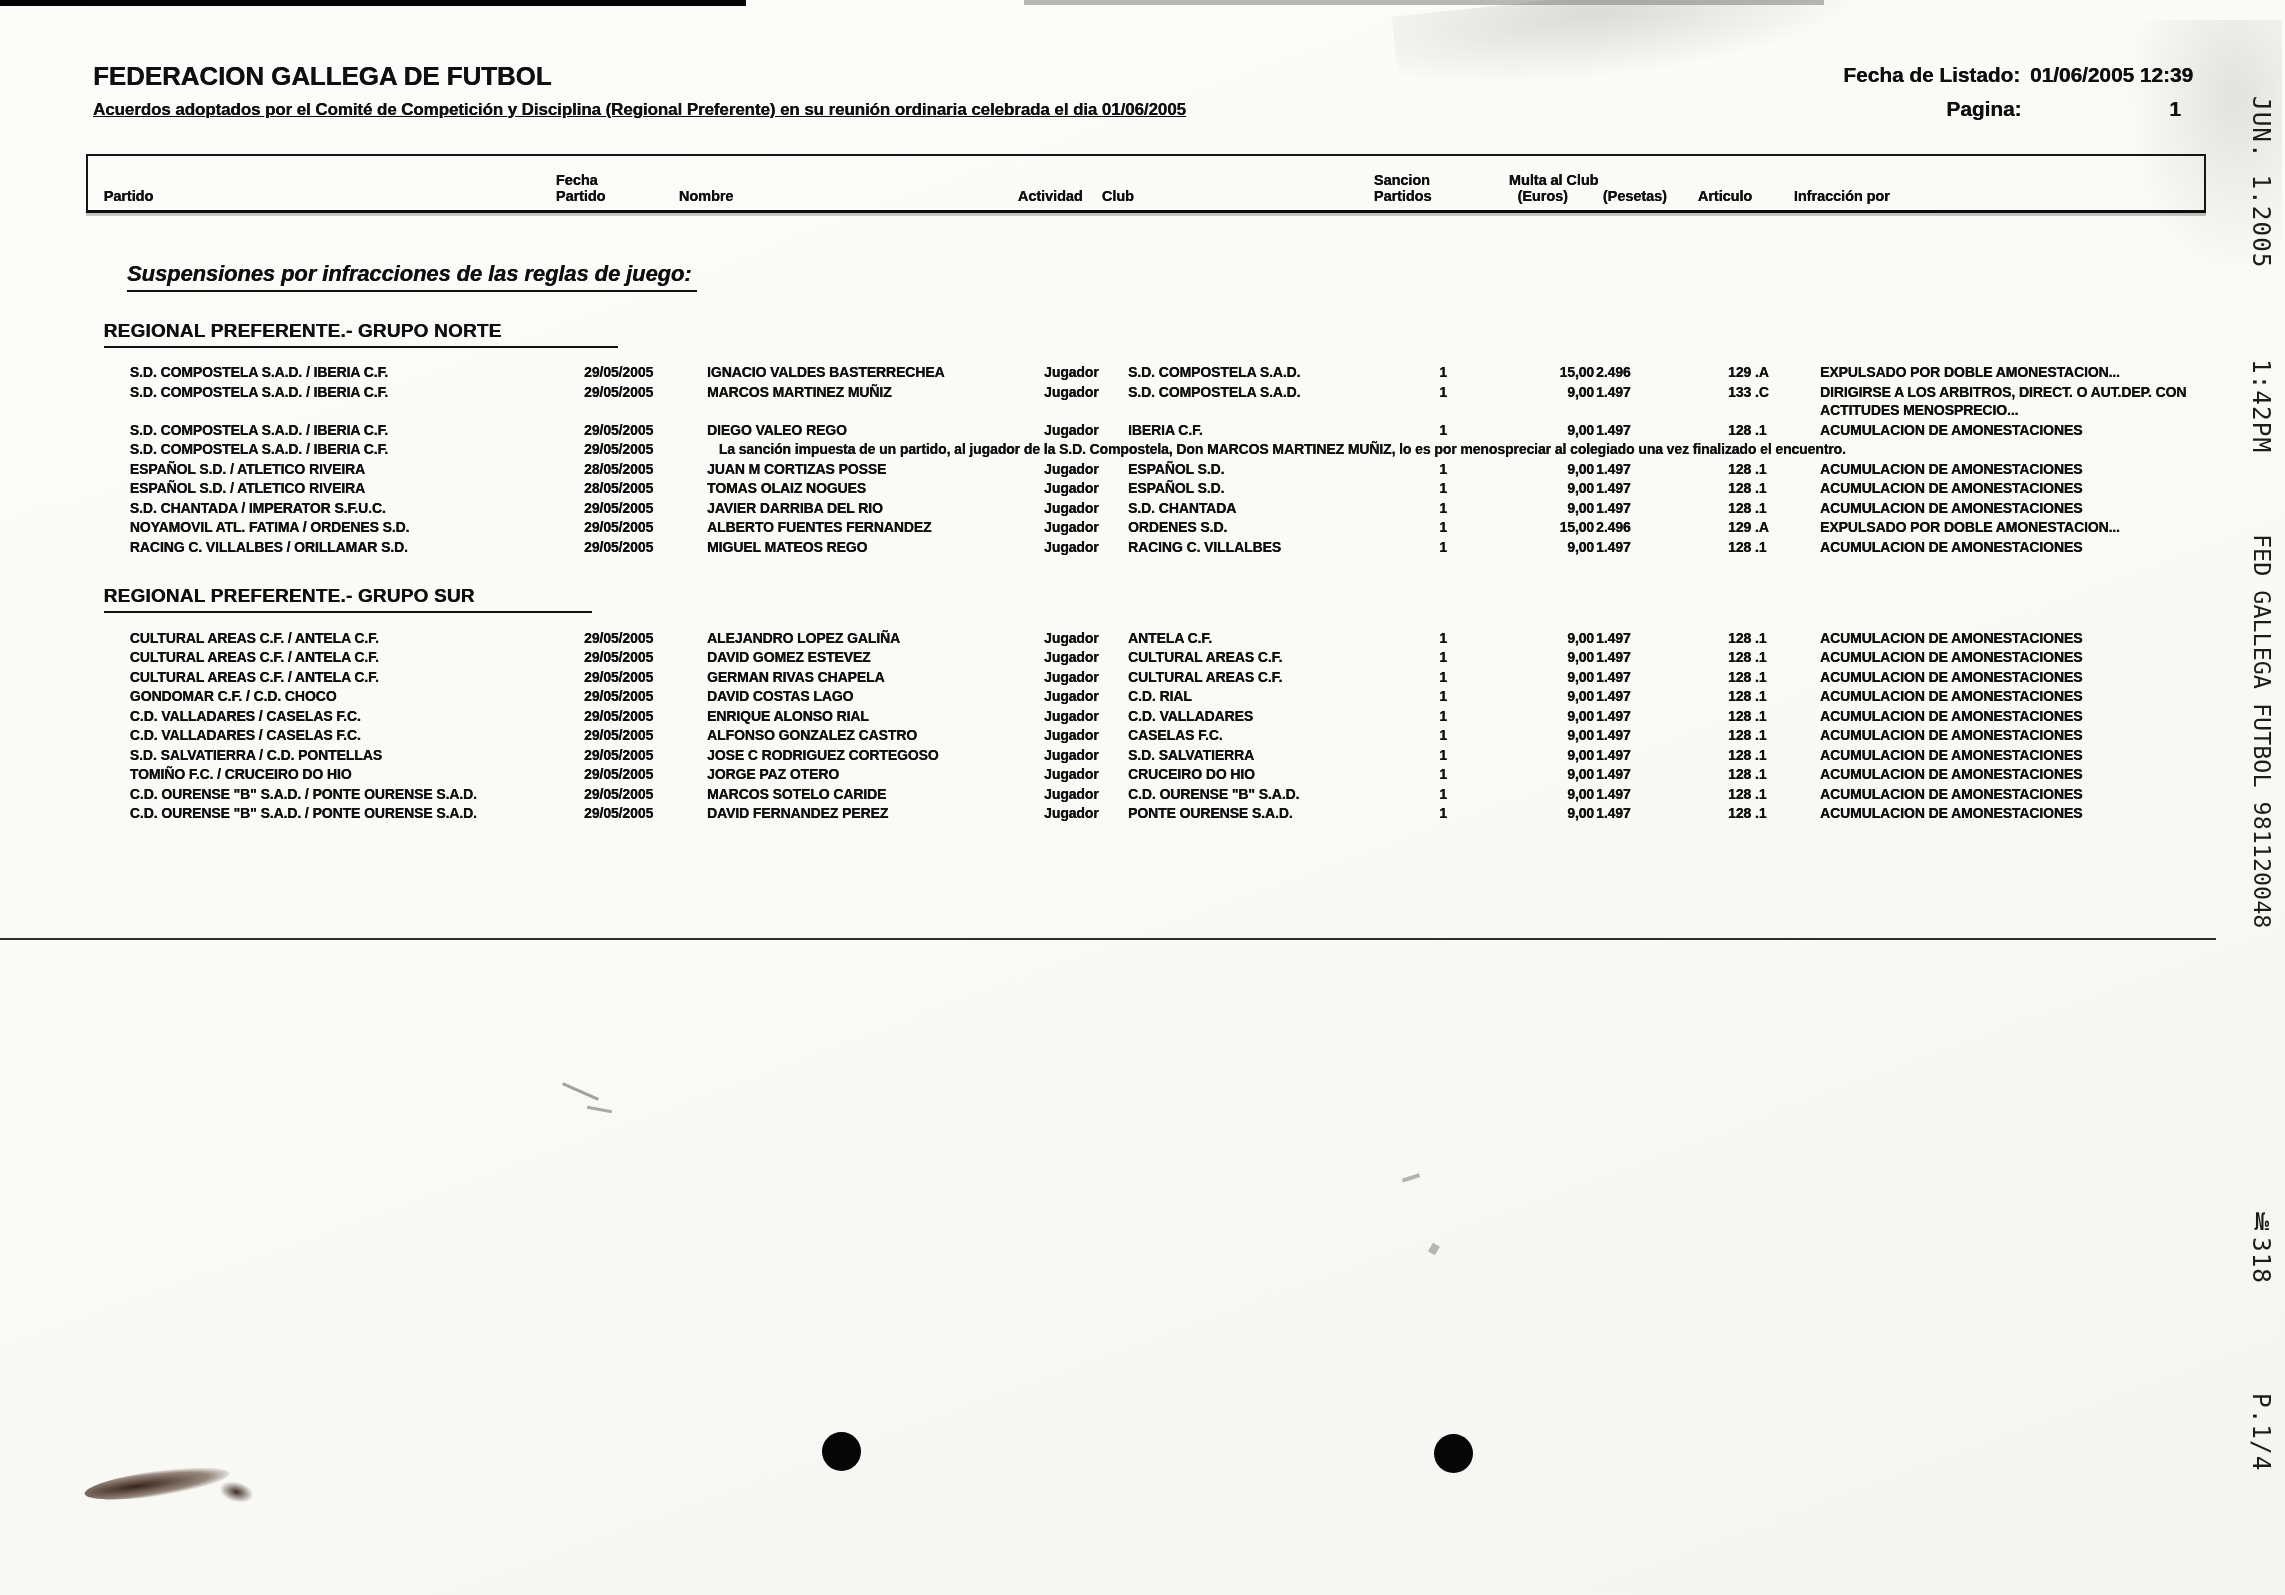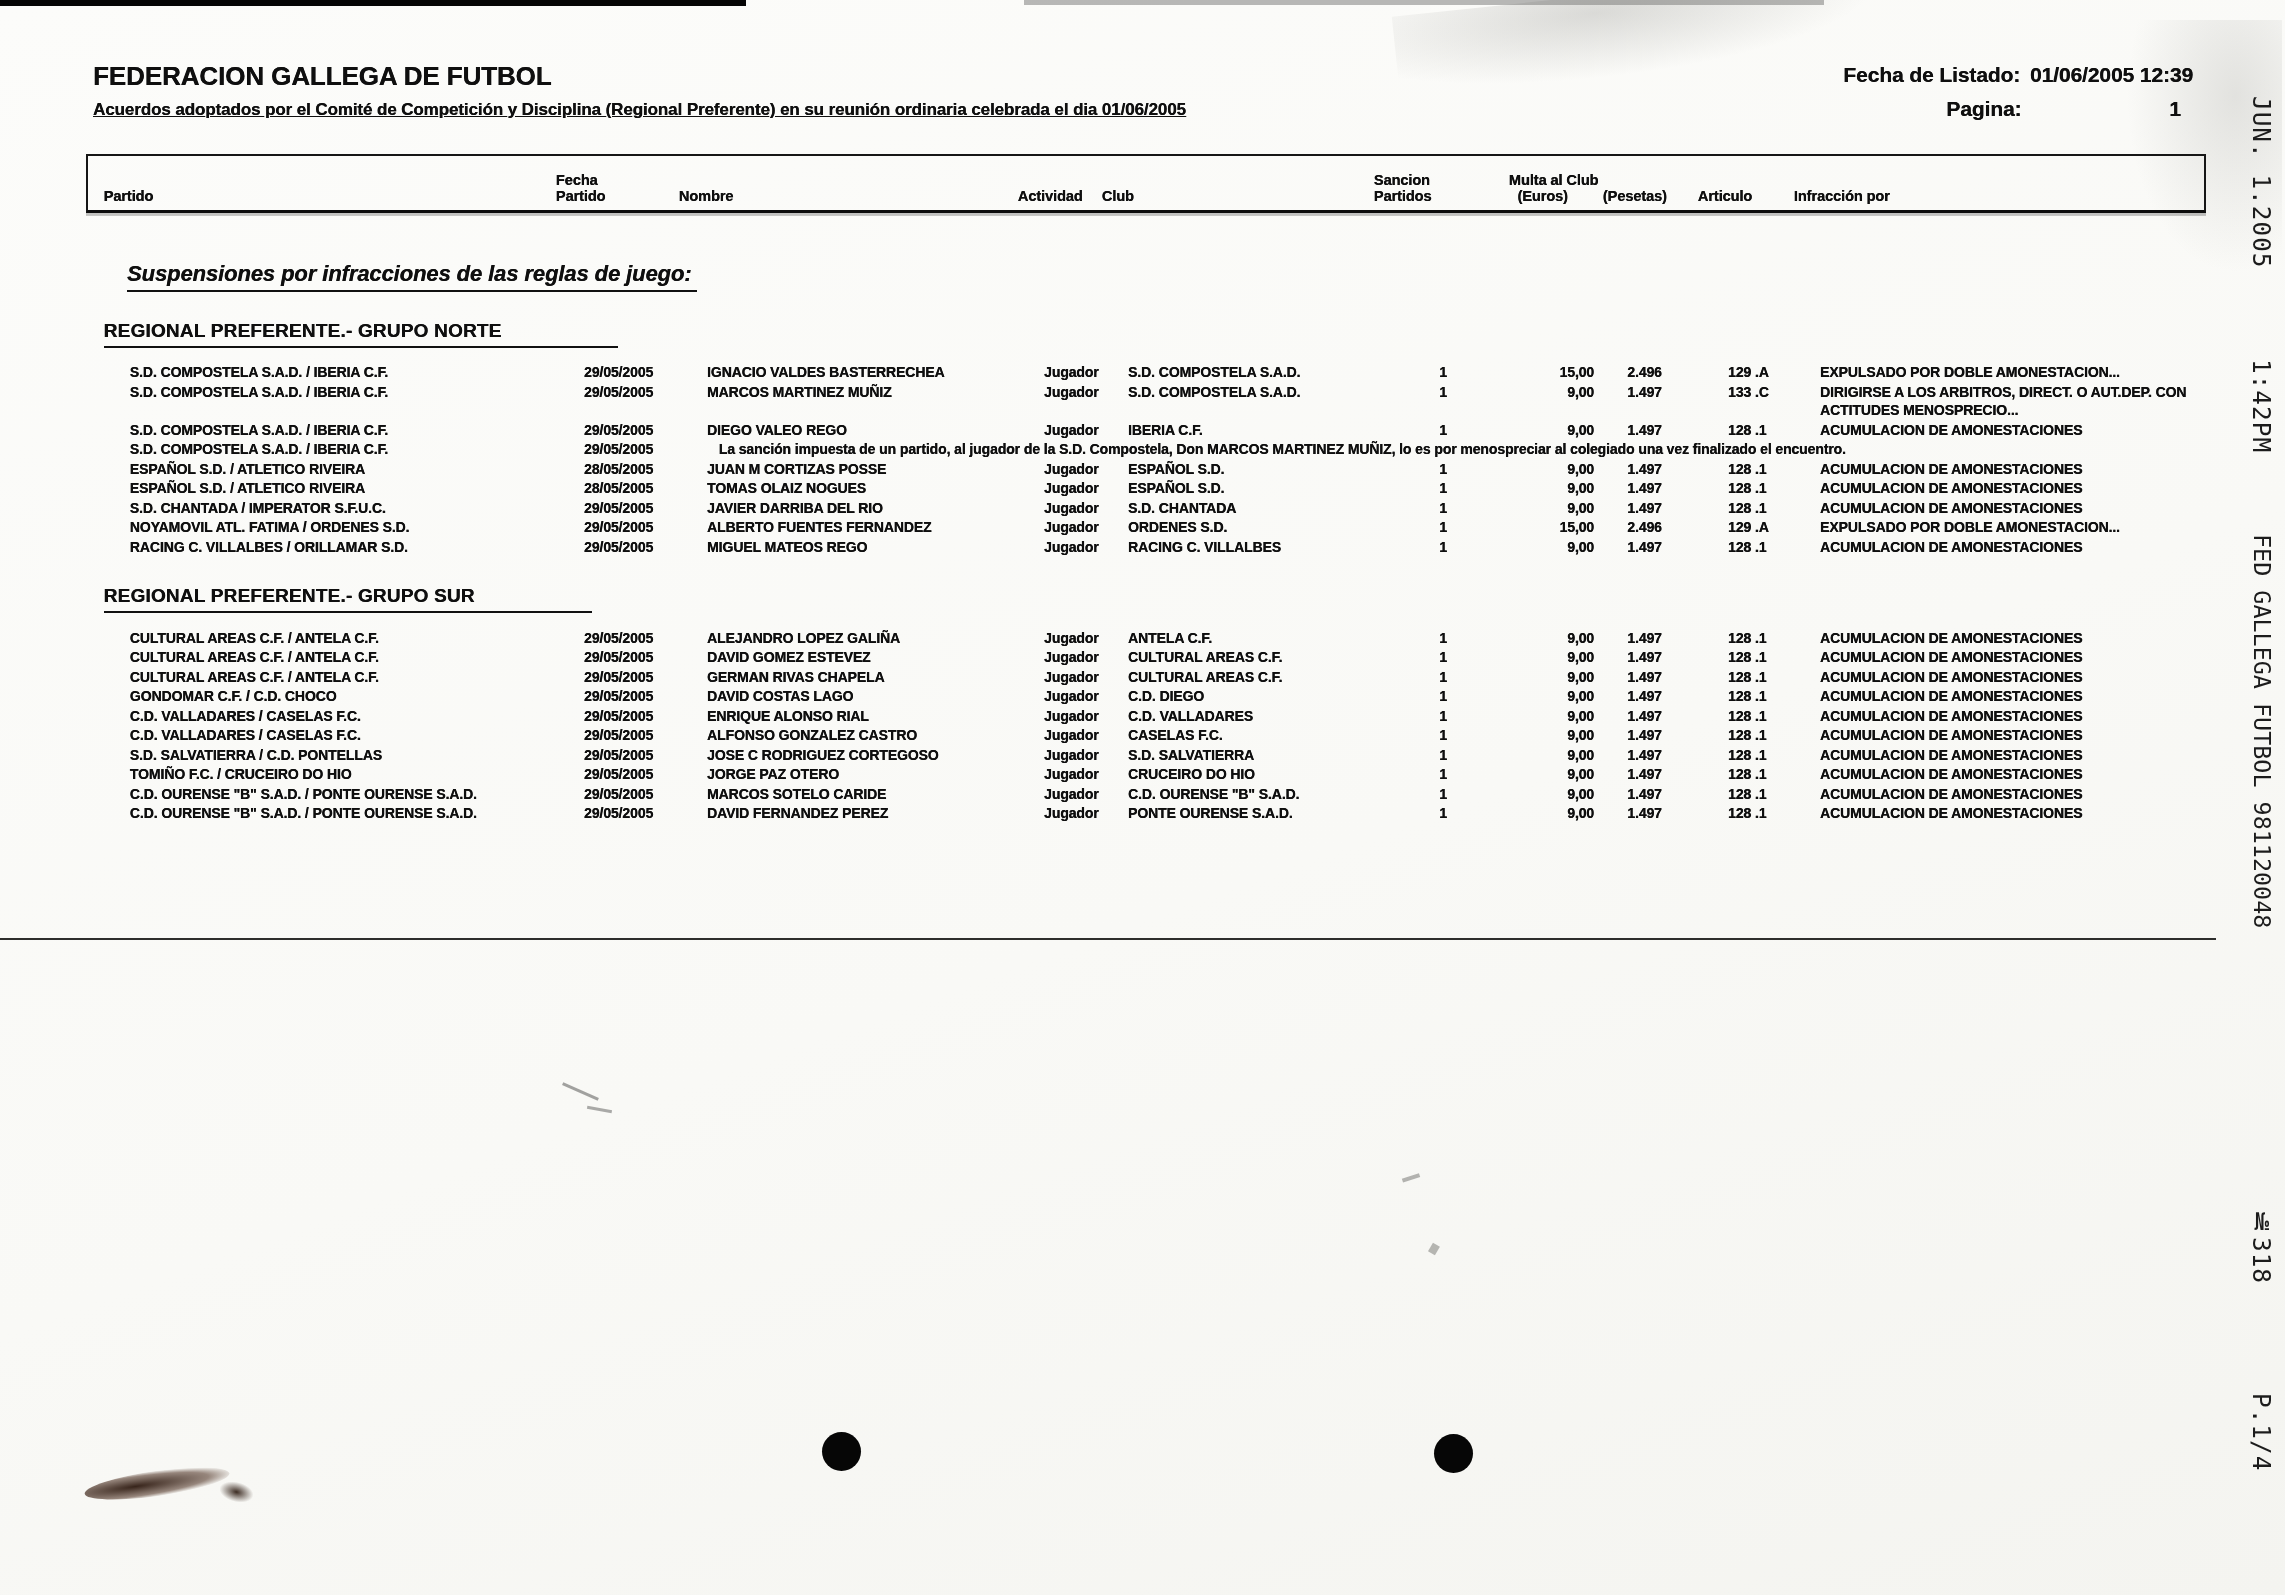--- a/index.html
+++ b/index.html
@@ -67,21 +67,21 @@
   .group-heading .hu{display:inline-block;font-size:19px;font-weight:700;letter-spacing:0.2px;
     border-bottom:2.9px solid #111;padding-bottom:3.9px;padding-right:117px;text-shadow:0.3px 0 0 currentColor;}
   .rows{margin-top:5.9px;}
   .trow{font-size:14px;line-height:18.5px;min-height:18.5px;margin-bottom:1px;margin-left:36px;}
   .cell{overflow:visible;}
   .c-partido{padding-left:7.8px;}
   .c-fecha{padding-left:2px;}
   .c-nombre{padding-left:2px;}
   .c-sancion{text-align:center;}
   .c-euros{text-align:right;padding-right:2px;}
-  .c-pesetas{text-align:center;padding-right:2px;}
+  .c-pesetas{text-align:left;padding-right:2px;}
   .c-articulo{padding-left:33px;}
   .c-infraccion{padding-left:0;}
   .note-span{grid-column:3 / 11;padding-left:13.7px;}
 
   .divider{position:absolute;top:938px;left:0;width:2216px;height:2px;background:#2e2e2c;}
 
   
   .fax-text{position:absolute;right:9.8px;font-family:"DejaVu Sans Mono",monospace;
     font-size:24.4px;font-weight:400;color:#1c1c1c;writing-mode:vertical-rl;letter-spacing:1px;white-space:nowrap;}
   .fax1{top:96px;}
@@ -303,21 +303,21 @@
             <div class="cell c-euros">9,00</div>
             <div class="cell c-pesetas">1.497</div>
             <div class="cell c-articulo">128 .1</div>
             <div class="cell c-infraccion">ACUMULACION DE AMONESTACIONES</div>
           </div>
           <div class="grid trow ink">
             <div class="cell c-partido">GONDOMAR C.F. / C.D. CHOCO</div>
             <div class="cell c-fecha">29/05/2005</div>
             <div class="cell c-nombre">DAVID COSTAS LAGO</div>
             <div class="cell c-actividad">Jugador</div>
-            <div class="cell c-club">C.D. DIEGO</div>
+            <div class="cell c-club">C.D. RIAL</div>
             <div class="cell c-sancion">1</div>
             <div class="cell c-euros">9,00</div>
             <div class="cell c-pesetas">1.497</div>
             <div class="cell c-articulo">128 .1</div>
             <div class="cell c-infraccion">ACUMULACION DE AMONESTACIONES</div>
           </div>
           <div class="grid trow ink">
             <div class="cell c-partido">C.D. VALLADARES / CASELAS F.C.</div>
             <div class="cell c-fecha">29/05/2005</div>
             <div class="cell c-nombre">ENRIQUE ALONSO RIAL</div>

